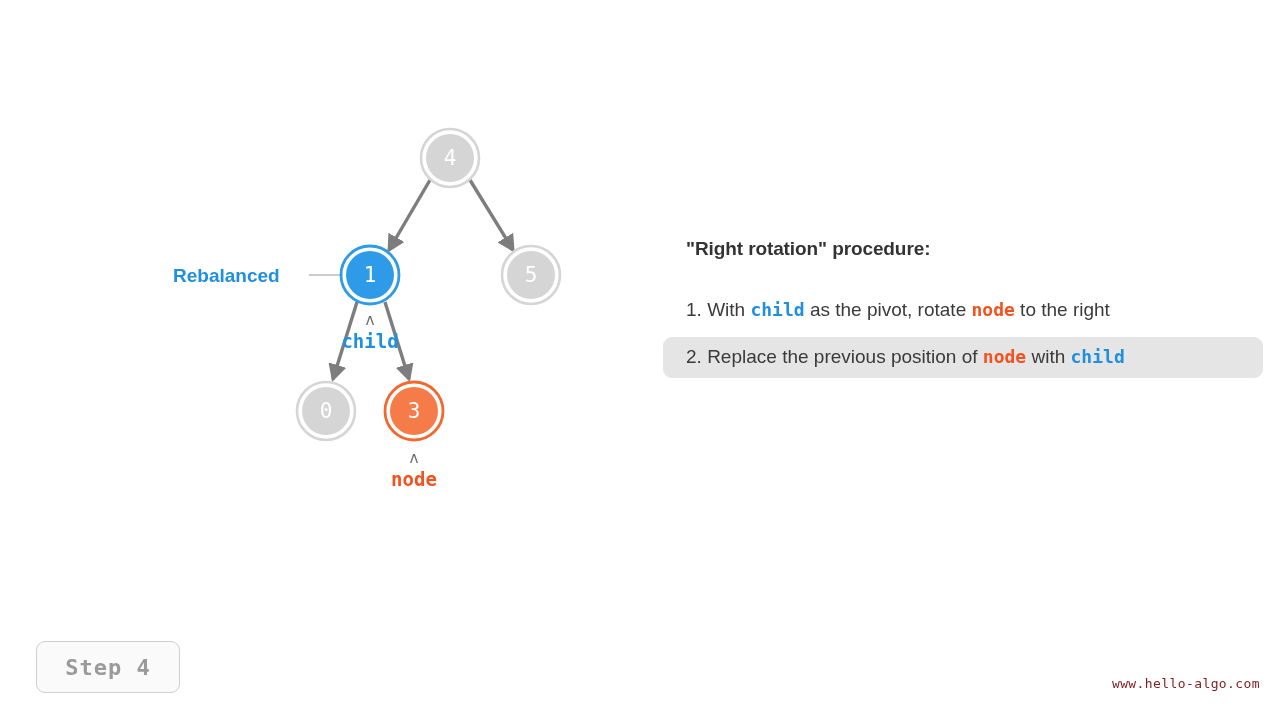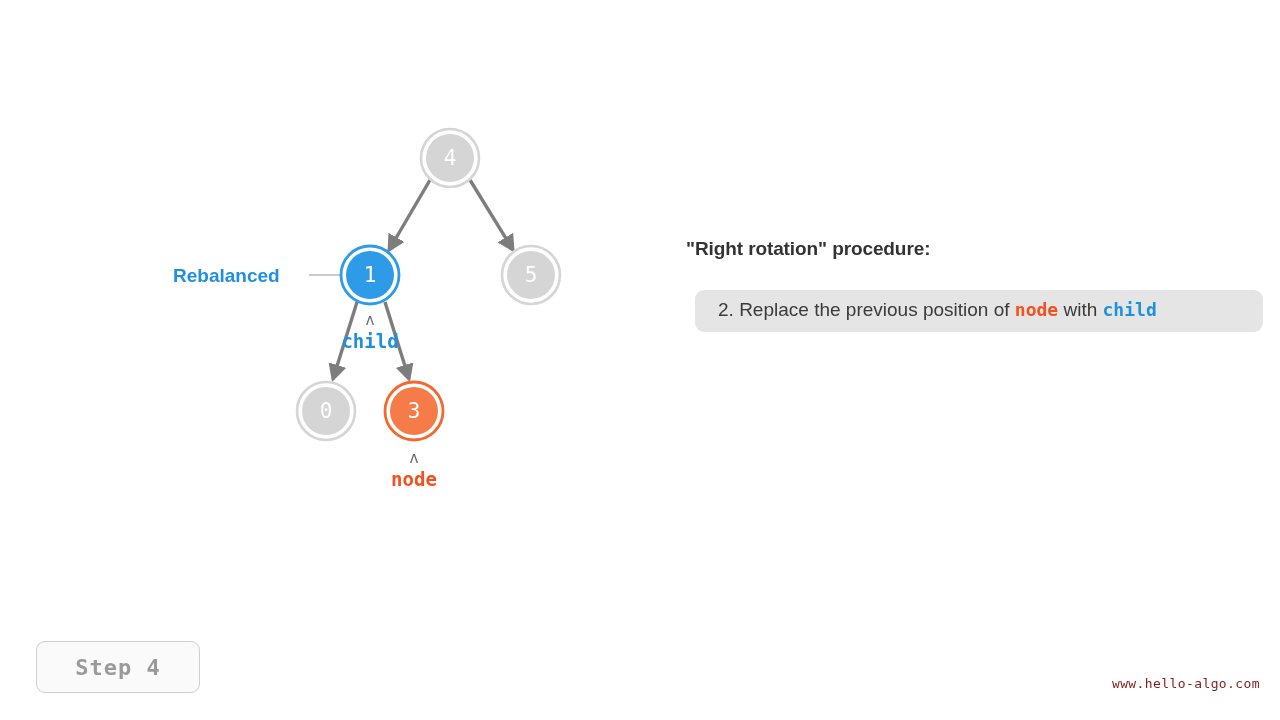--- a/index.html
+++ b/index.html
@@ -76,21 +76,20 @@
   .step-row {
     font-size: 19px;
     color: #3a3a3a;
     padding: 8px 0 9px 23px;
     border-radius: 9px;
     white-space: nowrap;
     line-height: 1.3;
   }
   .step-row.highlighted {
     background: #e5e5e5;
-    margin-left: 32px;
   }
   .step-row + .step-row {
     margin-top: 5px;
   }
 
   .code {
     font-family: "DejaVu Sans Mono", monospace;
     font-weight: bold;
     font-size: 18px;
   }
@@ -102,21 +101,21 @@
     color: #3a3a3a;
     margin: 41px 0 0 23px;
     white-space: nowrap;
   }
 
   
   #step-badge {
     position: absolute;
     left: 36px;
     top: 641px;
-    width: 164px;
+    width: 144px;
     height: 52px;
     box-sizing: border-box;
     border: 1px solid #cfcfcf;
     border-radius: 9px;
     background: #fafafa;
     display: flex;
     align-items: center;
     justify-content: center;
     font-family: "DejaVu Sans Mono", monospace;
     font-size: 22px;
@@ -199,20 +198,24 @@
       <text class="annot-label orange" x="414" y="486" text-anchor="middle">node</text>
     </g>
   </svg>
 
   <div id="panel">
 
     <div id="panel-heading">"Right rotation" procedure:</div>
 
     <div id="step-list">
 
+      <div class="step-row">
+        <span>1.</span>
+        <span>With </span><span class="code blue">child</span><span> as the pivot, rotate </span><span class="code orange">node</span><span> to the right</span>
+      </div>
 
       <div class="step-row highlighted">
         <span>2.</span>
         <span>Replace the previous position of </span><span class="code orange">node</span><span> with </span><span class="code blue">child</span>
       </div>
 
     </div>
 
   </div>
 

